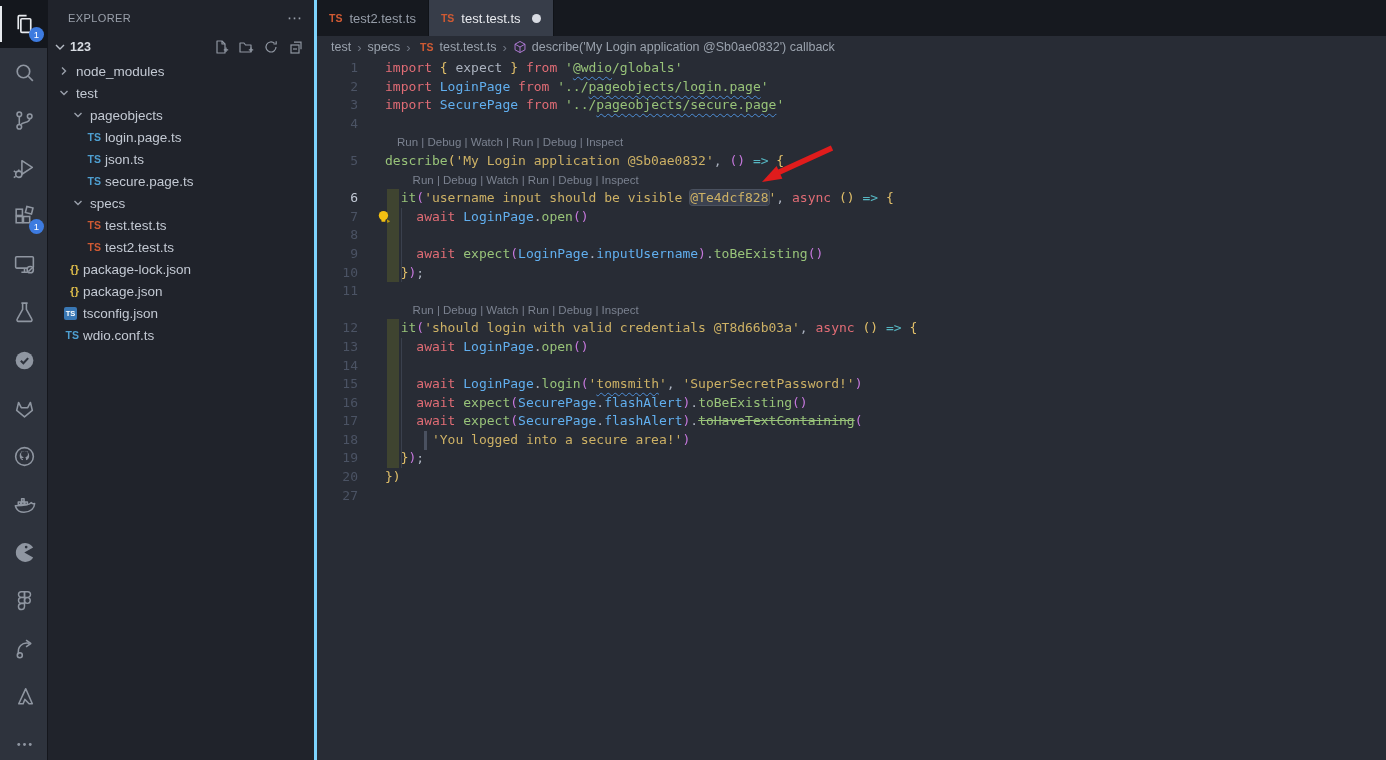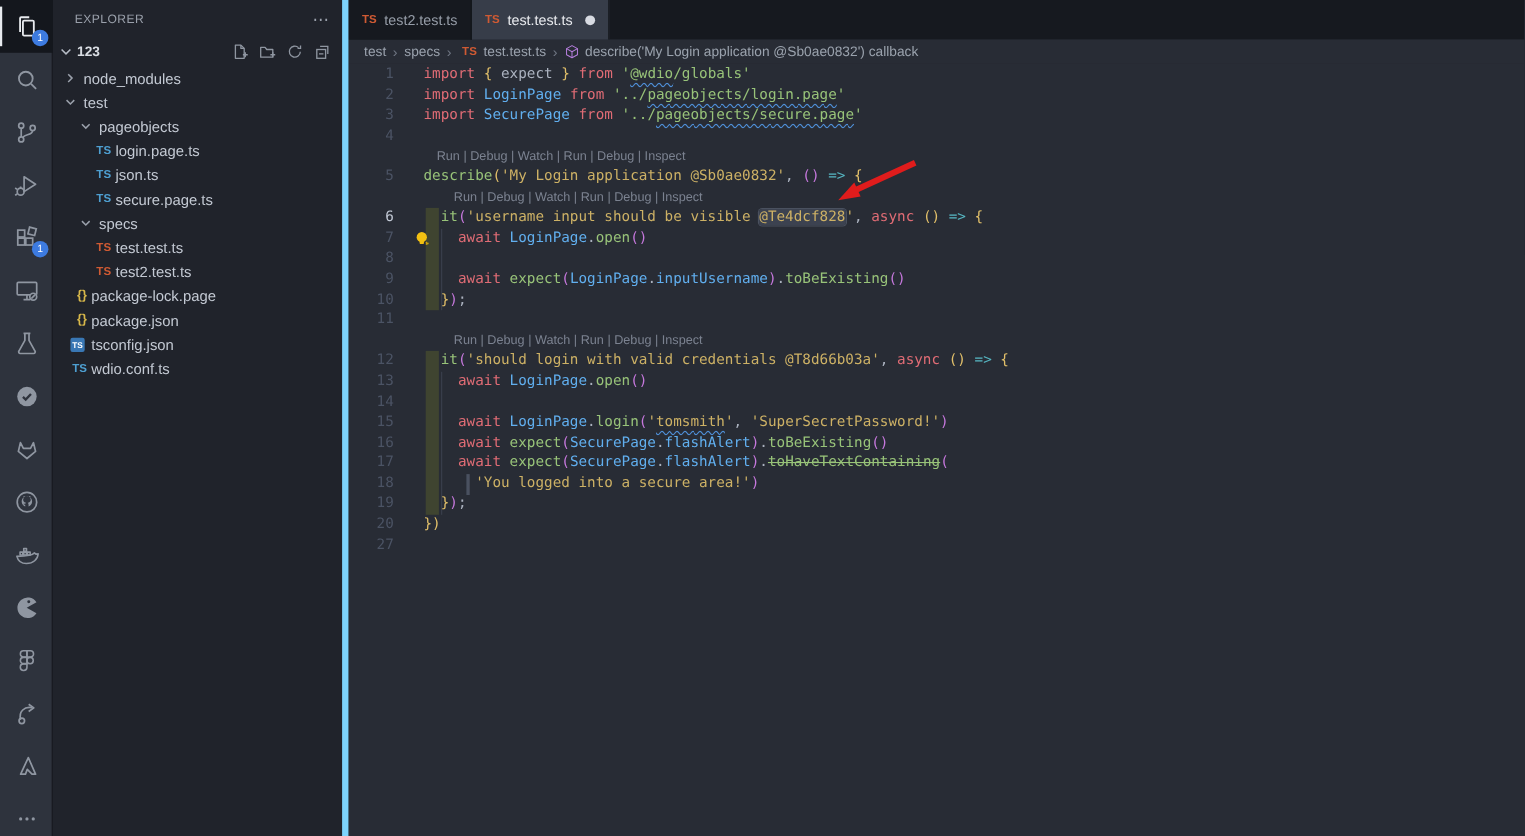--- a/index.html
+++ b/index.html
@@ -12,21 +12,21 @@
                  flex-shrink:0; position:relative; border-right:1px solid #14161c; }
   .ab-item { width:48px; height:48px; display:flex; align-items:center; justify-content:center;
              position:relative; cursor:pointer; }
   .ab-item.active { background:#14171d; }
   .ab-item.active::before { content:""; position:absolute; left:0; top:6px; bottom:6px; width:2px; background:#e7eaee; }
   .ab-item svg { width:25px; height:25px; }
   .ab-badge { position:absolute; right:4px; bottom:6px; min-width:15px; height:15px; border-radius:50%;
               background:#3d7be0; color:#fff; font-size:9.5px; display:flex; align-items:center; justify-content:center; }
 
   
-  .sidebar { width:269px; height:100%; background:#20232b; flex-shrink:0; border-right:6px solid #7dd3fc;
+  .sidebar { width:269px; height:100%; background:#20232b; flex-shrink:0; border-right:3px solid #7dd3fc;
              color:#c3c9d3; overflow:hidden; }
   .sb-header { height:36px; display:flex; align-items:center; padding:0 12px 0 20px; }
   .sb-title { font-size:11px; color:#9aa0ab; letter-spacing:.4px; flex:1; }
   .sb-dots { color:#9aa0ab; font-size:15px; cursor:pointer; }
   .sb-section { height:22px; display:flex; align-items:center; padding:0 10px 0 4px; cursor:pointer; }
   .sb-section .chev { width:16px; height:16px; margin-right:2px; }
   .sb-section-label { font-size:12.5px; font-weight:700; color:#d8dce2; flex:1; }
   .sb-actions { display:flex; gap:9px; }
   .sb-actions svg { width:16px; height:16px; cursor:pointer; }
 
@@ -309,21 +309,21 @@
         <div class="tree-row" style="padding-left: 36px;">
           <span class="ficon ts-orange">TS</span>
           <span class="tree-label">test.test.ts</span>
         </div>
         <div class="tree-row" style="padding-left: 36px;">
           <span class="ficon ts-orange">TS</span>
           <span class="tree-label">test2.test.ts</span>
         </div>
         <div class="tree-row" style="padding-left: 14px;">
           <span class="ficon json">{}</span>
-          <span class="tree-label">package-lock.page</span>
+          <span class="tree-label">package-lock.json</span>
         </div>
         <div class="tree-row" style="padding-left: 14px;">
           <span class="ficon json">{}</span>
           <span class="tree-label">package.json</span>
         </div>
         <div class="tree-row" style="padding-left: 14px;">
           <span class="ficon tsconfig">
             <span class="tsconfig-box">TS</span>
           </span>
           <span class="tree-label">tsconfig.json</span>

